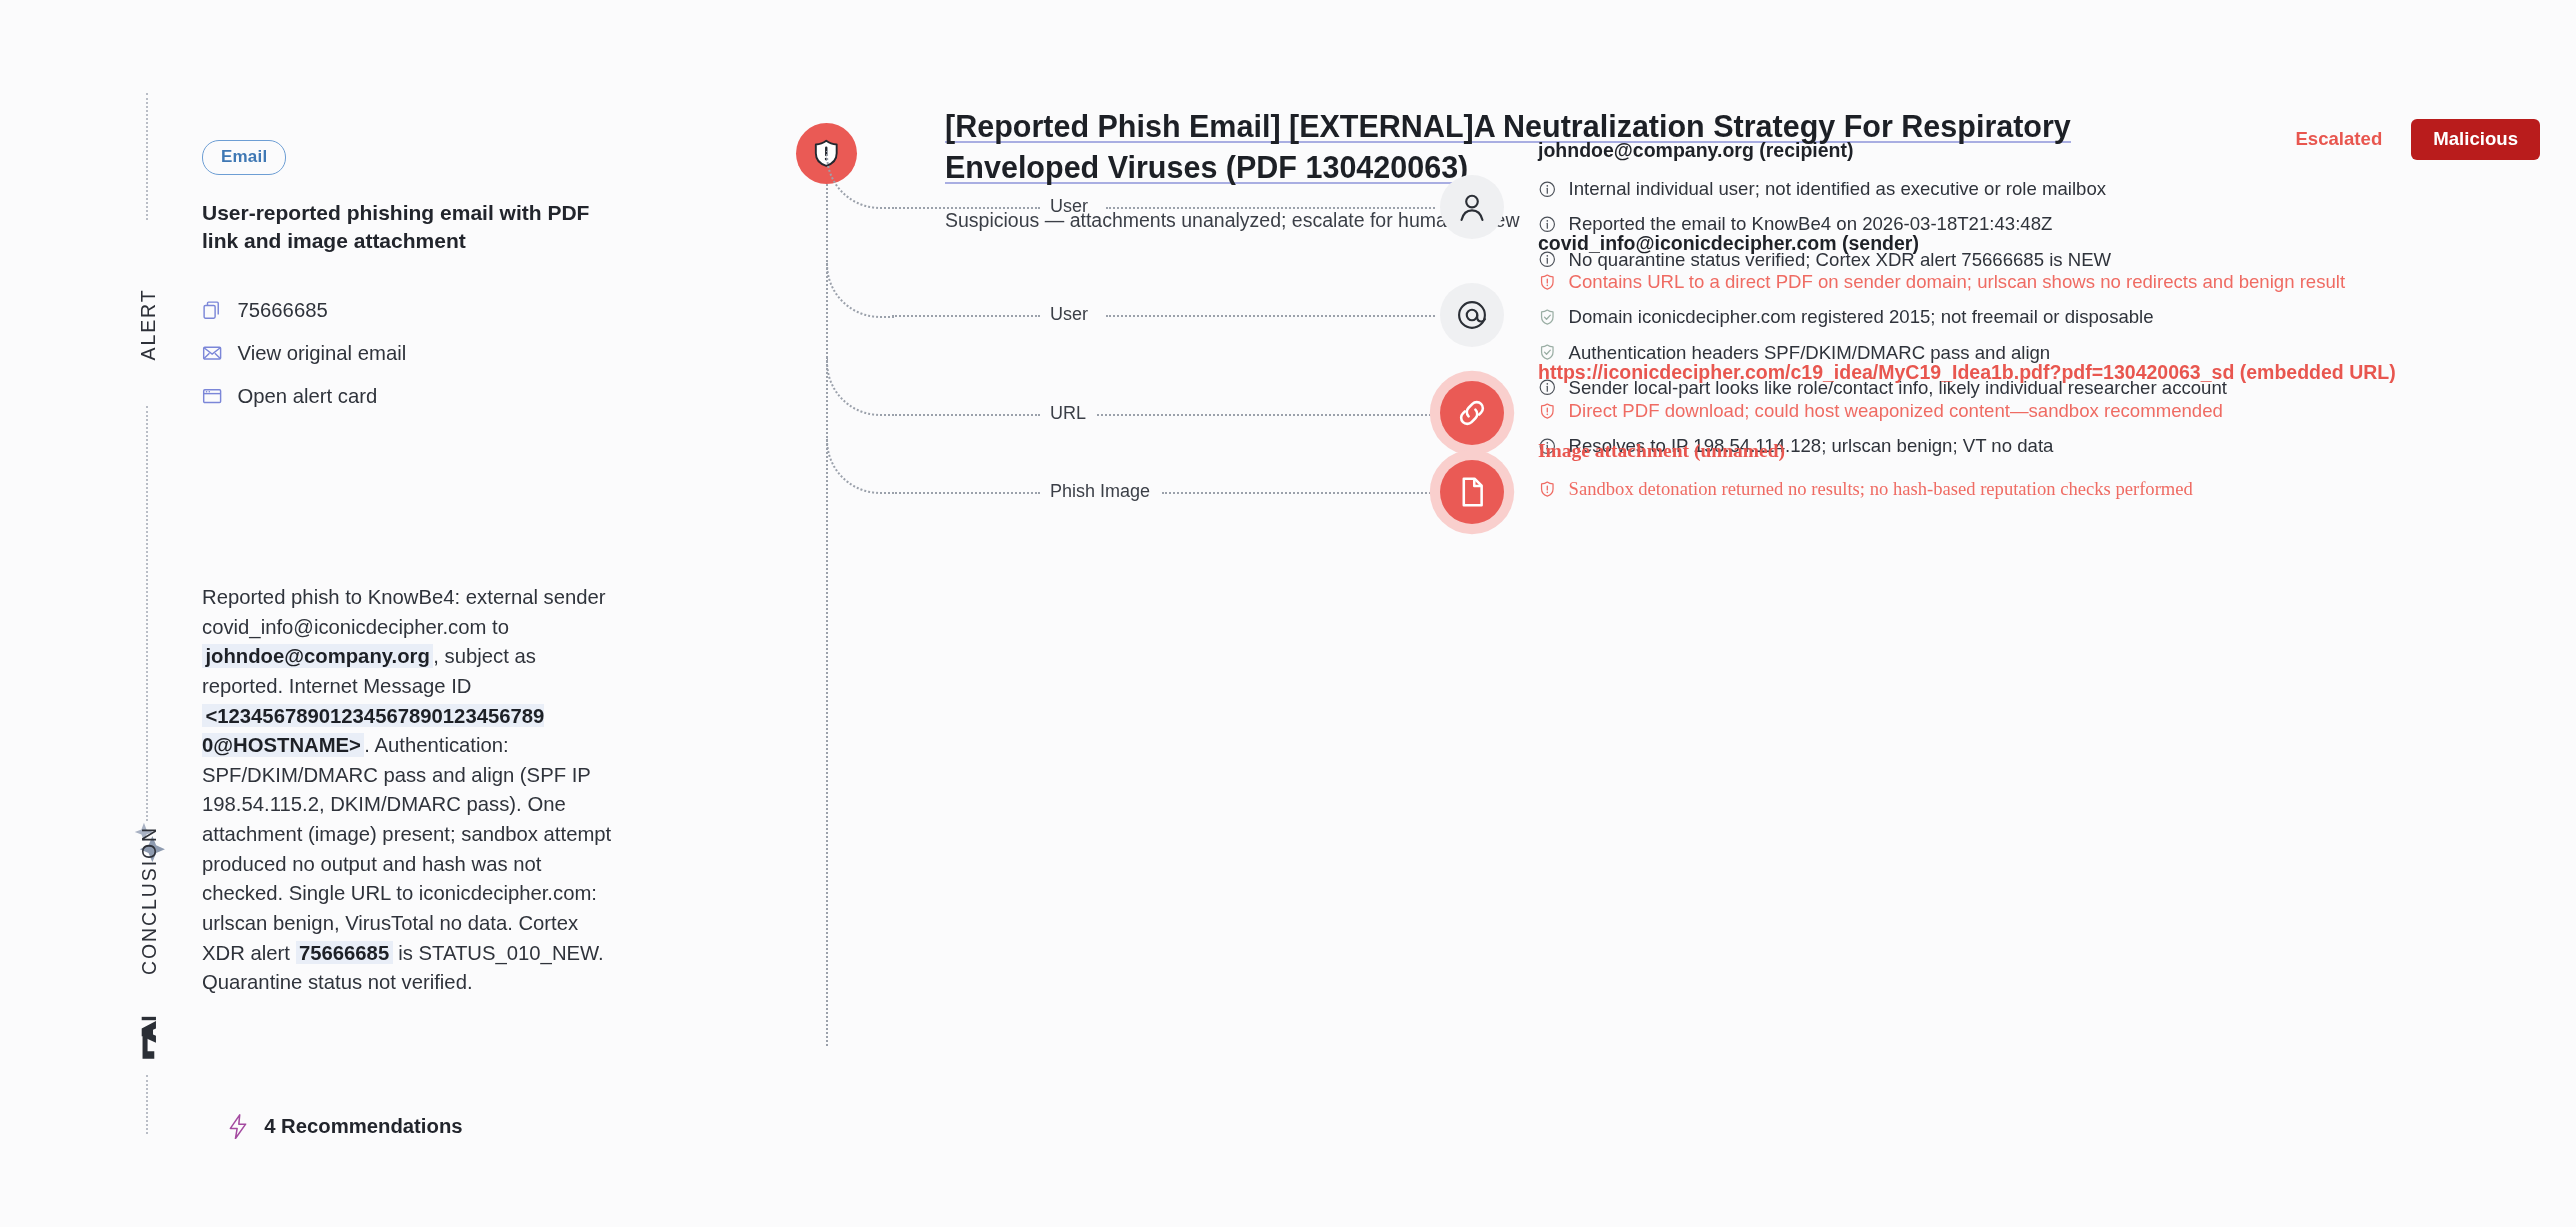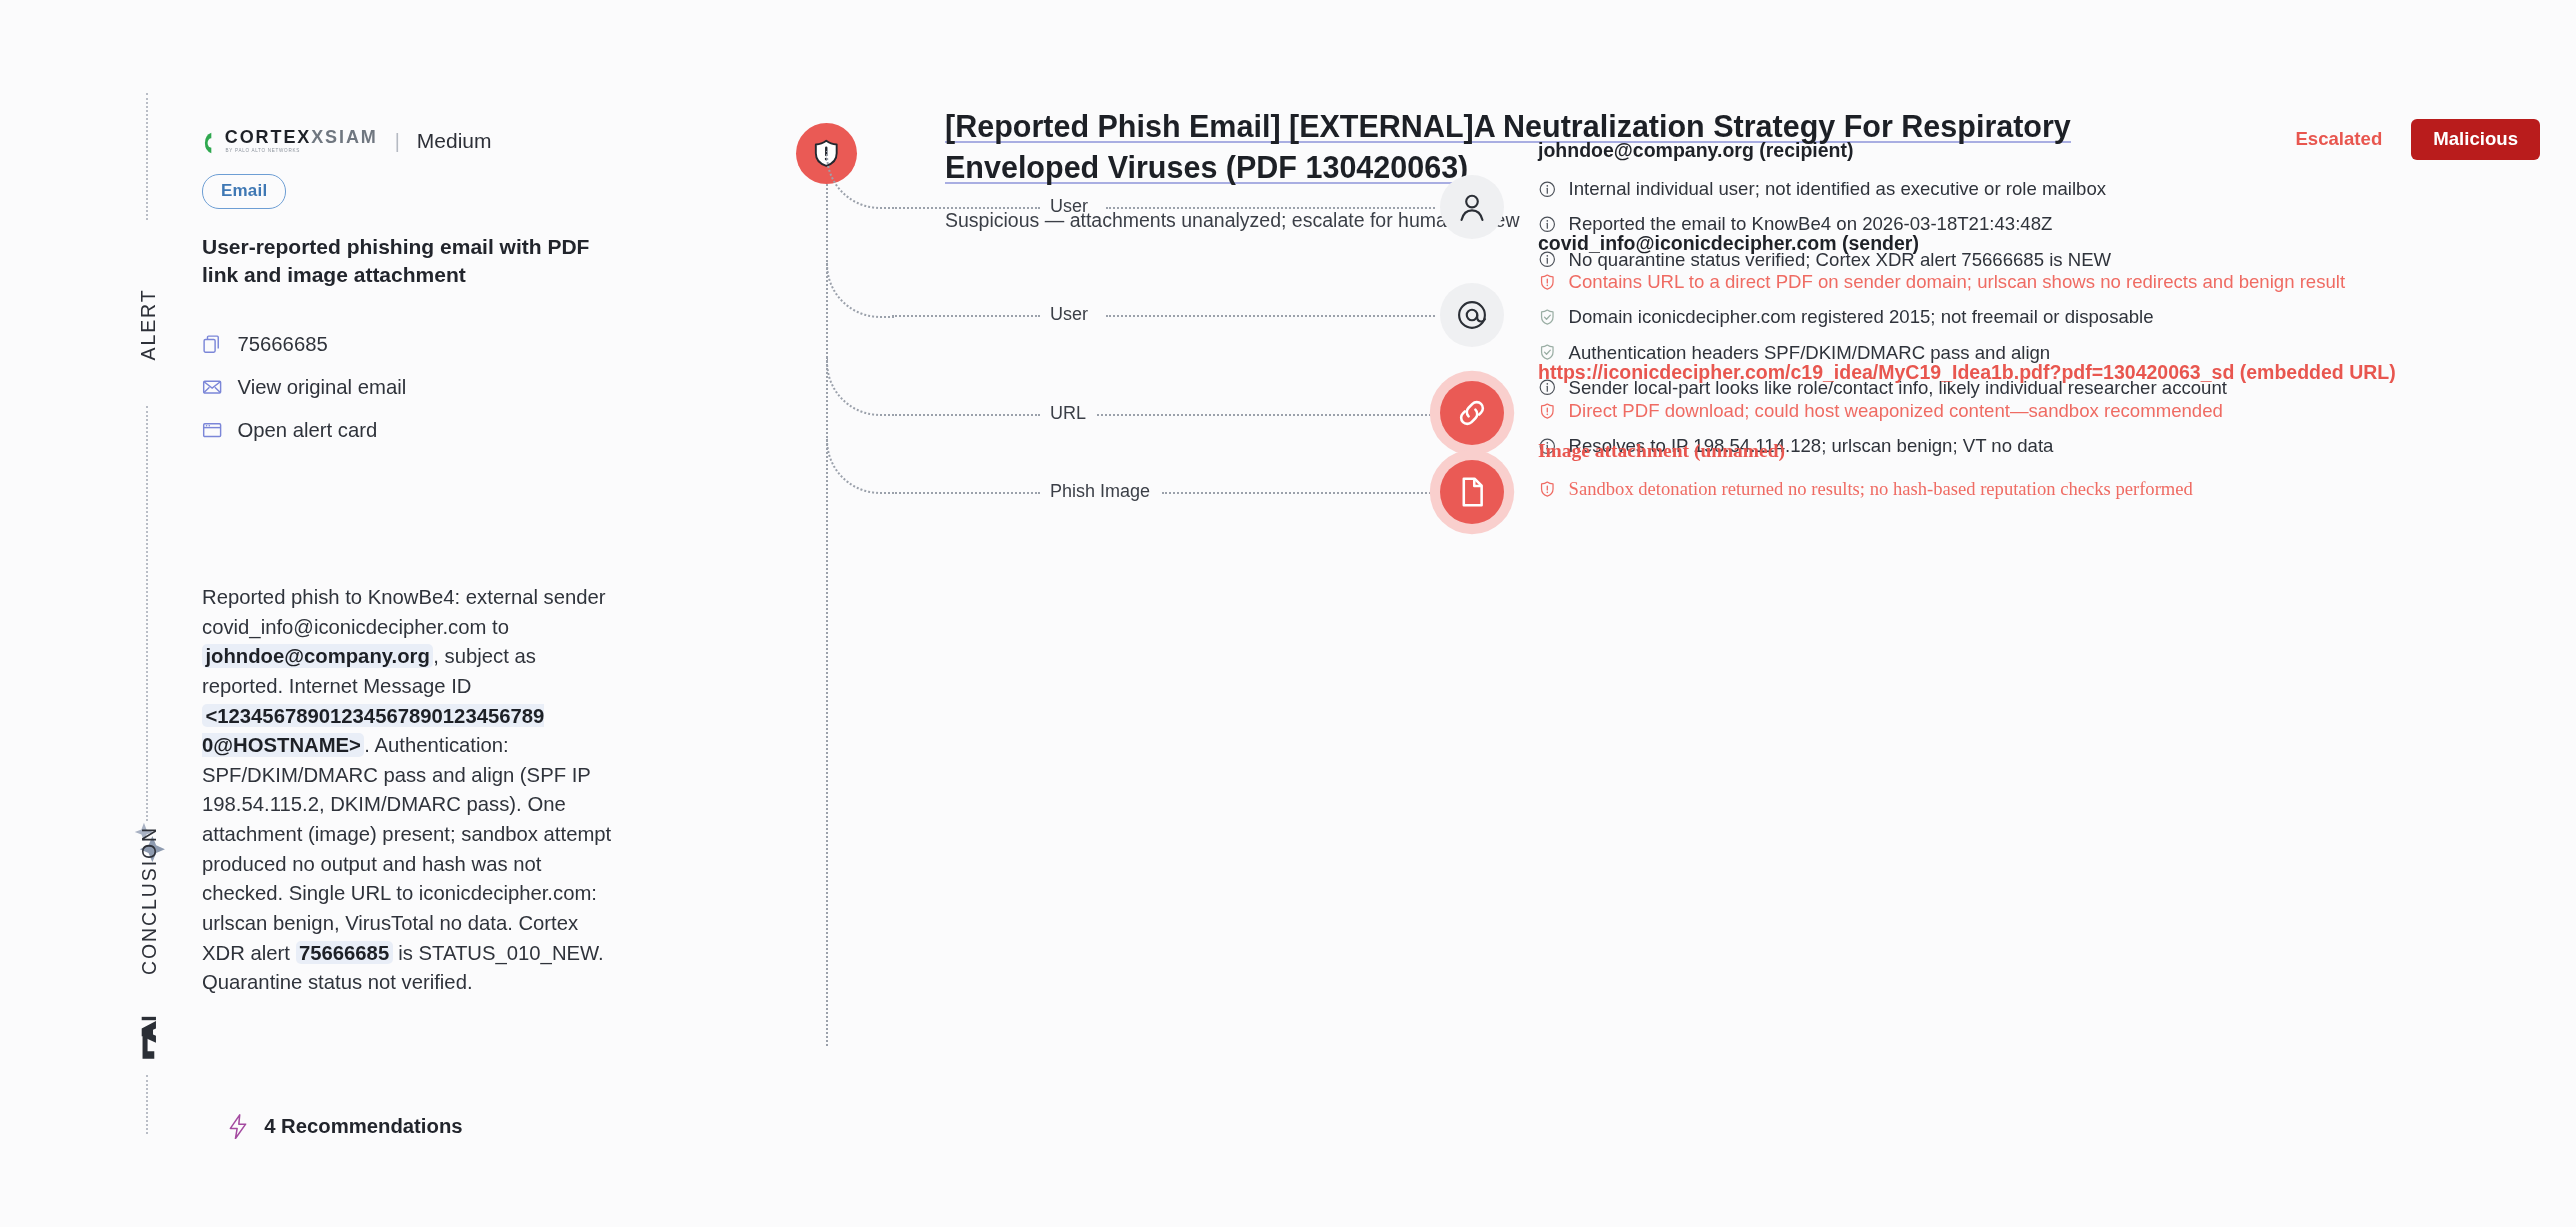--- a/index.html
+++ b/index.html
@@ -121,21 +121,21 @@
   #conclusion-text {
     font-size: 20.3px;
     line-height: 1.46;
     color: #2f333b;
   }
   .hl {
     background: #e9eef7;
     font-weight: bold;
     color: #1d2026;
     padding: 0.8px 3.4px;
-    border-radius: 5px;
+    border-radius: 0;
   }
   #recommendations-row {
     position: absolute;
     left: 227px; top: 1114px;
     display: flex; align-items: center; gap: 15.2px;
   }
   #rec-bolt { width: 22px; height: 25.4px; }
   #rec-label { font-size: 20.3px; font-weight: bold; color: #22252c; }
 
   
@@ -278,34 +278,20 @@
       <path d="M22 19 L31 19 L40 36 L31 36 L29.5 32.5 L24 32.5 L22.5 36 L14 36 Z" fill="#2b2f36"></path>
       <rect x="41" y="19" width="4" height="17" fill="#2b2f36"></rect>
     </g>
   </svg>
 
   <div class="rail-dotline" id="rail-dot-bottom"></div>
 </div>
 
 <div id="alert-col">
 
-  <div id="brand-row">
-    <div id="cortex-logo">
-      <svg id="cortex-mark" viewBox="0 0 22 26">
-        <path d="M11 1 A10.5 12.5 0 0 0 11 25 Z" fill="#2fa84f"></path>
-        <ellipse cx="11" cy="13" rx="4.4" ry="5.6" fill="#fbfbfc"></ellipse>
-      </svg>
-      <div id="cortex-wordmark">
-        <div class="wm-main"><span>CORTEX</span><span class="xsiam">XSIAM</span></div>
-        <div class="wm-sub">BY PALO ALTO NETWORKS</div>
-      </div>
-    </div>
-    <div id="brand-sep">|</div>
-    <div id="severity-text">Medium</div>
-  </div>
 
   <div id="email-pill">Email</div>
 
   <div id="alert-headline">User-reported phishing email with PDF link and image attachment</div>
 
   <div id="alert-actions">
 
     <div class="action-row">
       <svg class="action-icon" viewBox="0 0 24 24">
         <rect x="2.5" y="6.5" width="13" height="15" rx="1.6" fill="none" stroke="#7b86d8" stroke-width="1.7"></rect>

